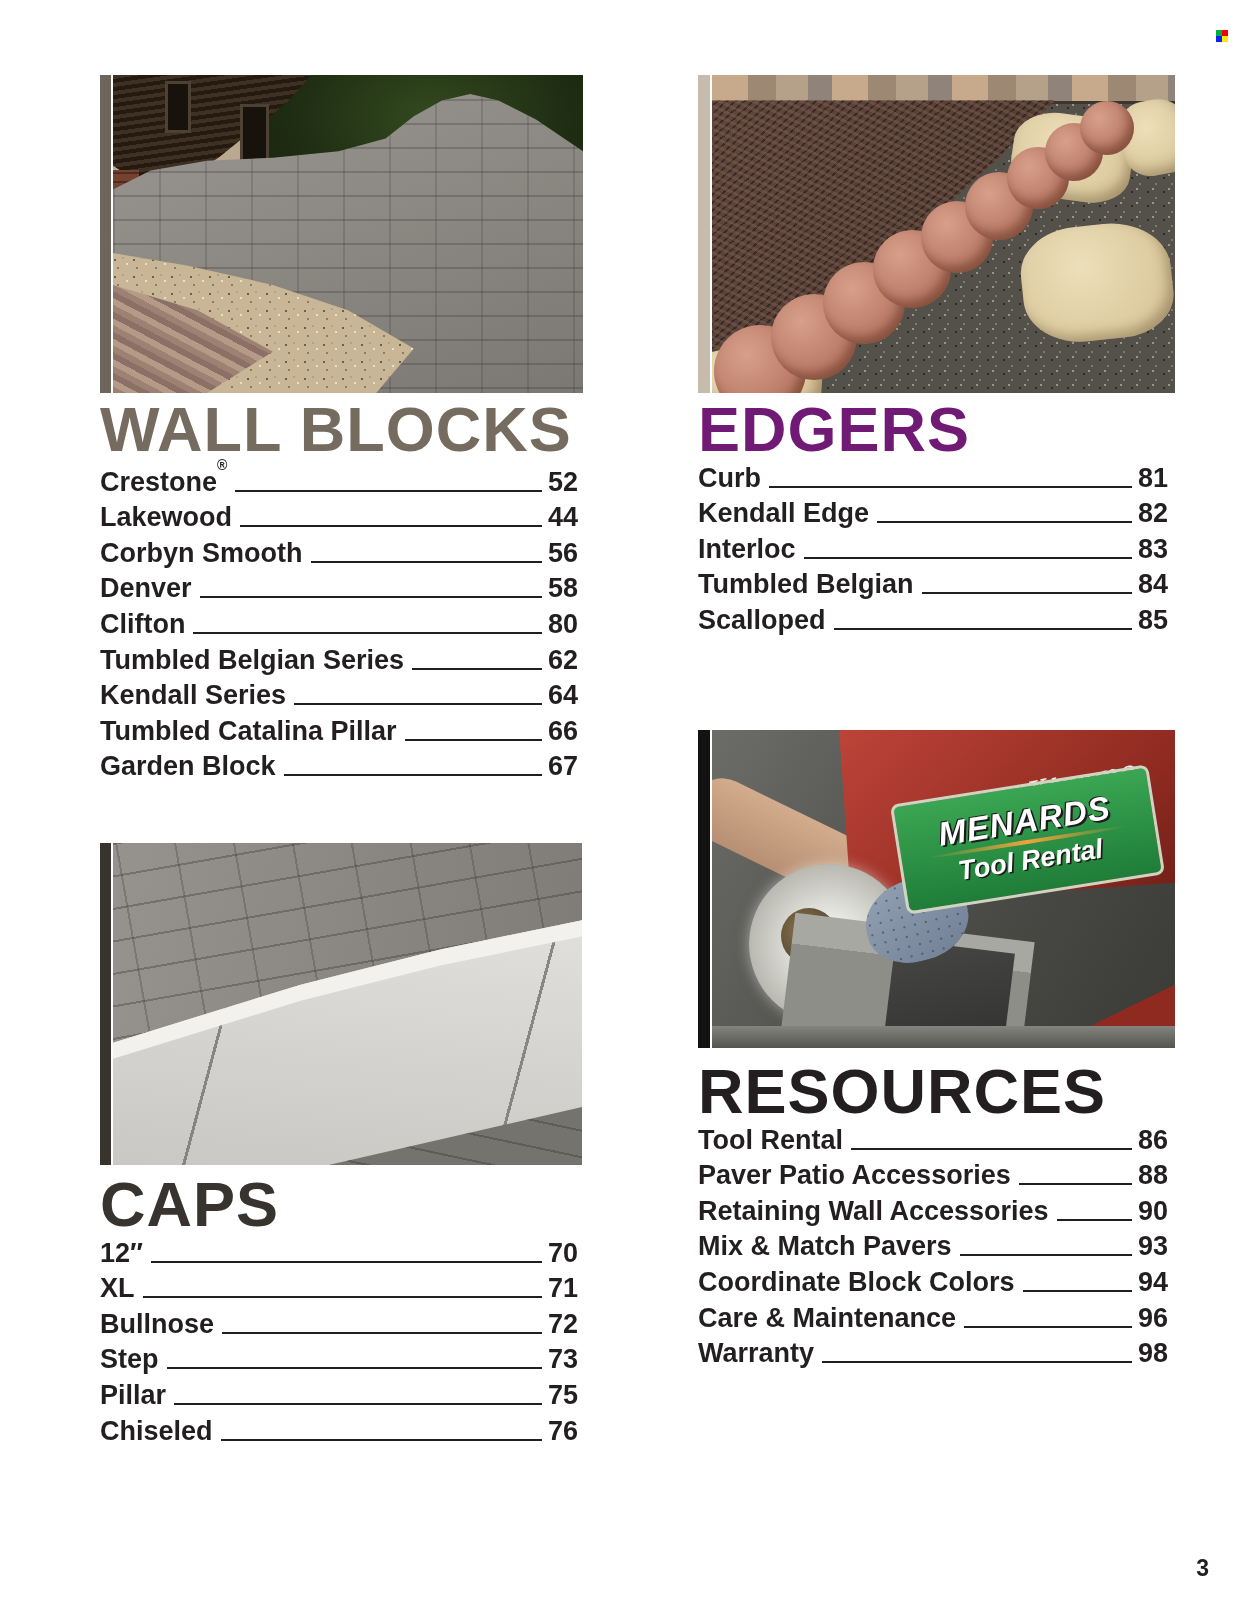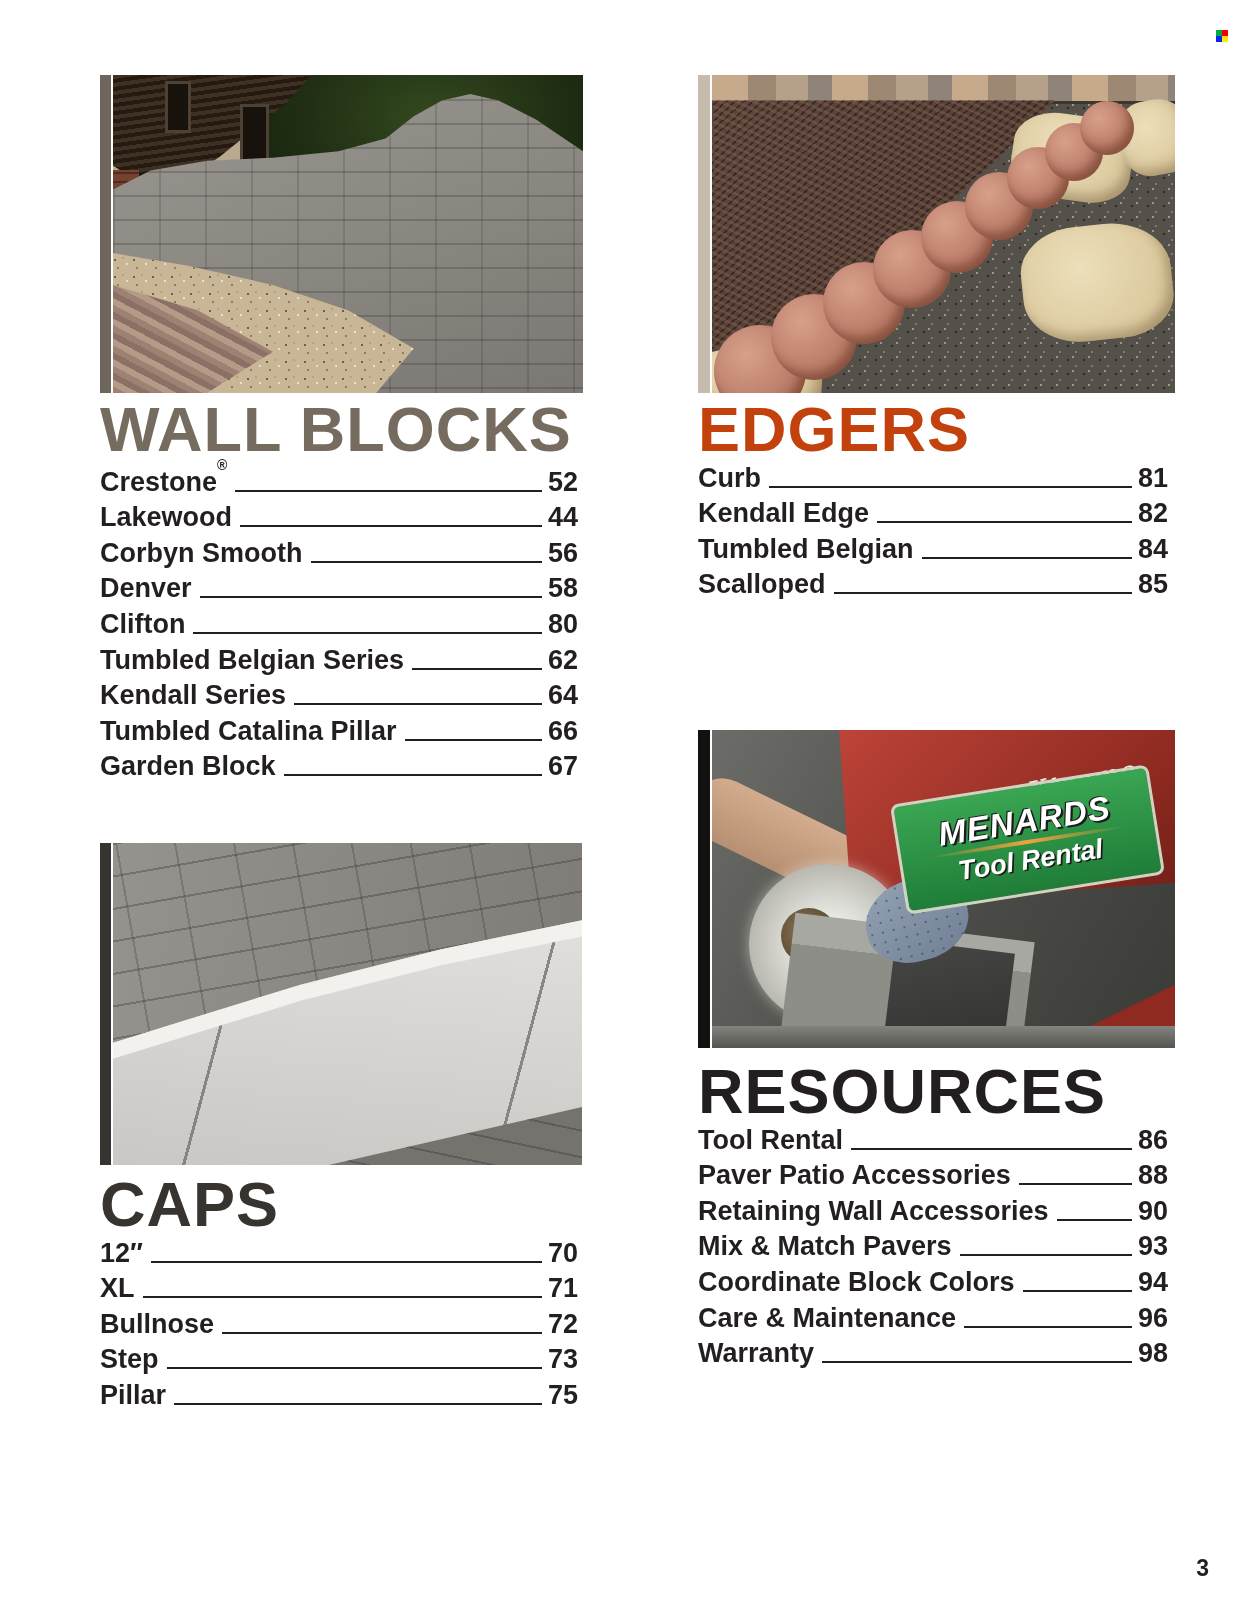--- a/index.html
+++ b/index.html
@@ -7,21 +7,21 @@
         font-family:"Liberation Sans",sans-serif;color:#231f20;overflow:hidden;}
 
   
   .bar{position:absolute;}
   .photo{position:absolute;overflow:hidden;background:#9a968f;}
   .layer{position:absolute;}
 
   
   .title{position:absolute;margin:0;font-size:63px;line-height:1;font-weight:700;letter-spacing:1px;white-space:nowrap;}
   .t-wall{color:#756c5f;}
-  .t-edgers{color:#c2410c;}
+  .t-edgers{color:#701a75;}
   .t-caps{color:#37332f;}
   .t-resources{color:#231f20;}
 
   
   .toc{position:absolute;font-weight:bold;}
   .row{display:flex;align-items:flex-end;height:35.6px;}
   .lbl{font-size:27px;line-height:1;white-space:nowrap;padding-right:8px;}
   .lbl sup{font-size:14px;line-height:0;position:relative;top:-11px;}
   .lead{flex:1;border-bottom:2.4px solid #231f20;margin:0 3px 4px 0;}
   .num{font-size:27px;line-height:1;padding-left:3px;}
@@ -232,20 +232,25 @@
         <span class="lbl">Curb</span>
         <span class="lead"></span>
         <span class="num">81</span>
       </div>
     <div class="row">
         <span class="lbl">Kendall Edge</span>
         <span class="lead"></span>
         <span class="num">82</span>
       </div>
     <div class="row">
+        <span class="lbl">Interloc</span>
+        <span class="lead"></span>
+        <span class="num">83</span>
+      </div>
+    <div class="row">
         <span class="lbl">Tumbled Belgian</span>
         <span class="lead"></span>
         <span class="num">84</span>
       </div>
     <div class="row">
         <span class="lbl">Scalloped</span>
         <span class="lead"></span>
         <span class="num">85</span>
       </div>
   </div>
@@ -337,17 +342,22 @@
     <div class="row">
         <span class="lbl">Step</span>
         <span class="lead"></span>
         <span class="num">73</span>
       </div>
     <div class="row">
         <span class="lbl">Pillar</span>
         <span class="lead"></span>
         <span class="num">75</span>
       </div>
+    <div class="row">
+        <span class="lbl">Chiseled</span>
+        <span class="lead"></span>
+        <span class="num">76</span>
+      </div>
   </div>
 
   <div class="pagenum">3</div>
 
 </div>
 
 </body></html>

